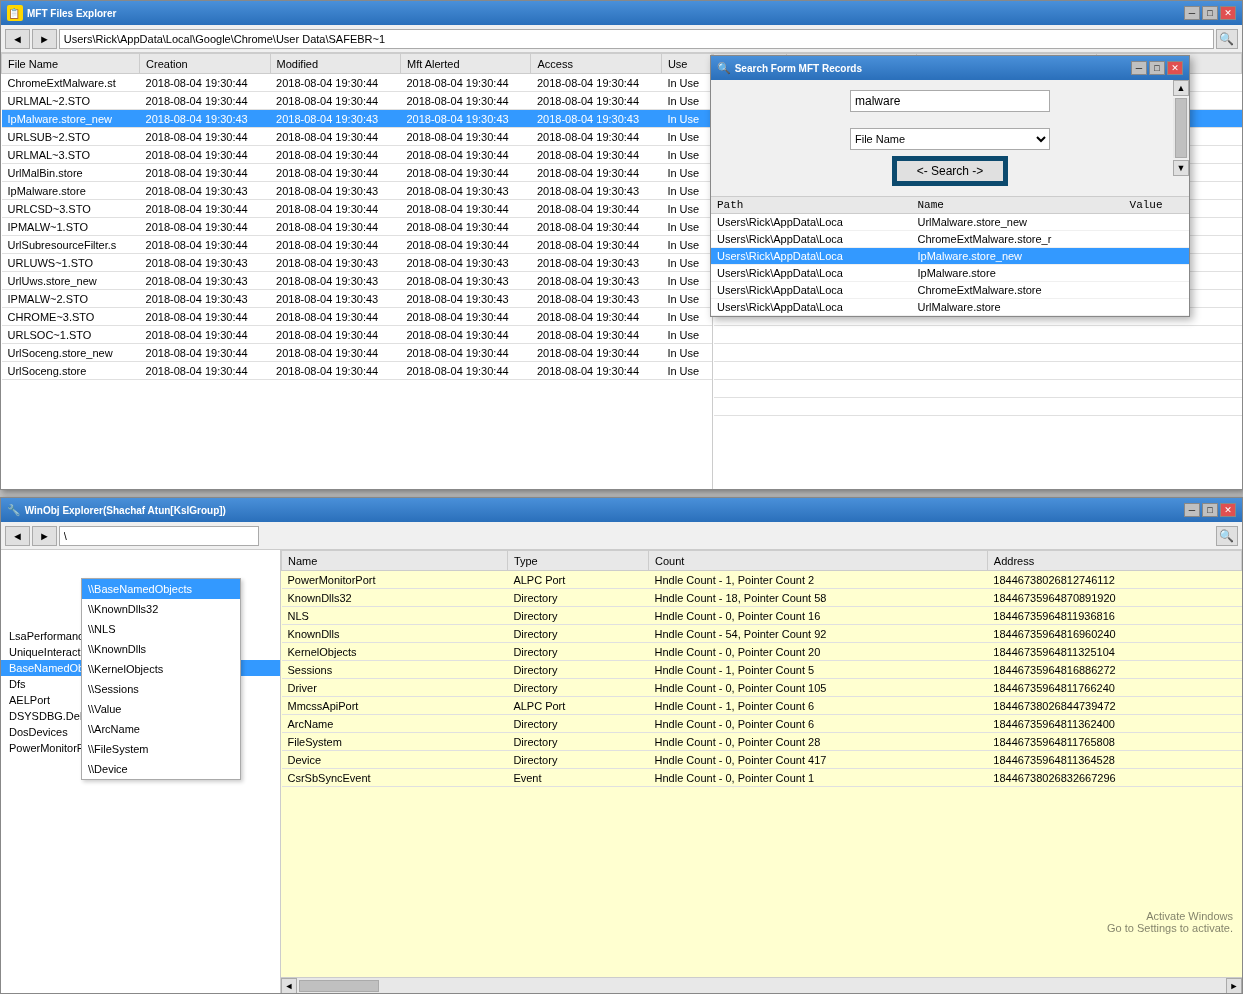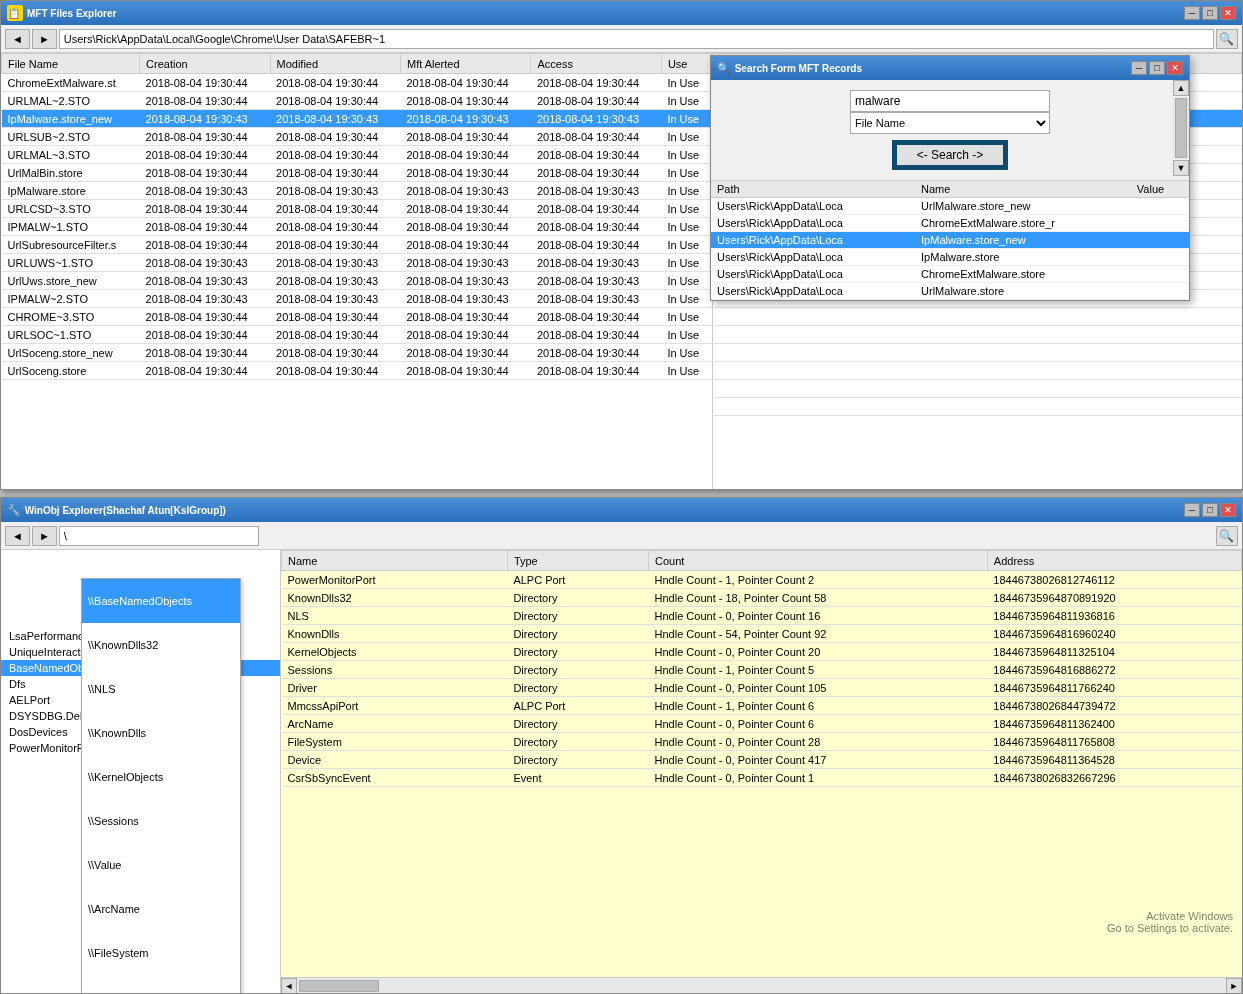--- a/index.html
+++ b/index.html
@@ -162,21 +162,21 @@
     }
     .search-form .title-bar {
       background: linear-gradient(to bottom, #4a90d9, #2a6fba);
     }
     .search-form-body {
       padding: 10px;
     }
     .search-input-row {
       display: flex;
       justify-content: center;
-      margin-bottom: 0;
+      margin-bottom: 16px;
     }
     .search-text-input {
       width: 200px;
       height: 22px;
       border: 1px solid #aaa;
       padding: 0 4px;
       font-size: 12px;
     }
     .search-select {
       width: 200px;
@@ -209,20 +209,21 @@
       width: 100%;
       border-collapse: collapse;
       font-size: 11px;
     }
     .search-results-table th {
       background: #e8e8e8;
       border-bottom: 1px solid #ccc;
       padding: 2px 6px;
       text-align: left;
       font-weight: normal;
+      font-family: Liberation Mono, monospace;
     }
     .search-results-table td {
       padding: 2px 6px;
       border-bottom: 1px solid #f0f0f0;
     }
     .search-results-table tr.selected td {
       background: #3399ff;
       color: white;
     }
 
@@ -256,21 +257,21 @@
       top: 28px;
       left: 80px;
       width: 160px;
       background: white;
       border: 1px solid #aaa;
       box-shadow: 2px 2px 4px rgba(0,0,0,0.2);
       z-index: 20;
       font-size: 11px;
     }
     .autocomplete-item {
-      padding: 16px 6px;
+      padding: 4px 6px;
       cursor: pointer;
       white-space: nowrap;
     }
     .autocomplete-item.selected {
       background: #3399ff;
       color: white;
     }
 
     
     .tree-item {

